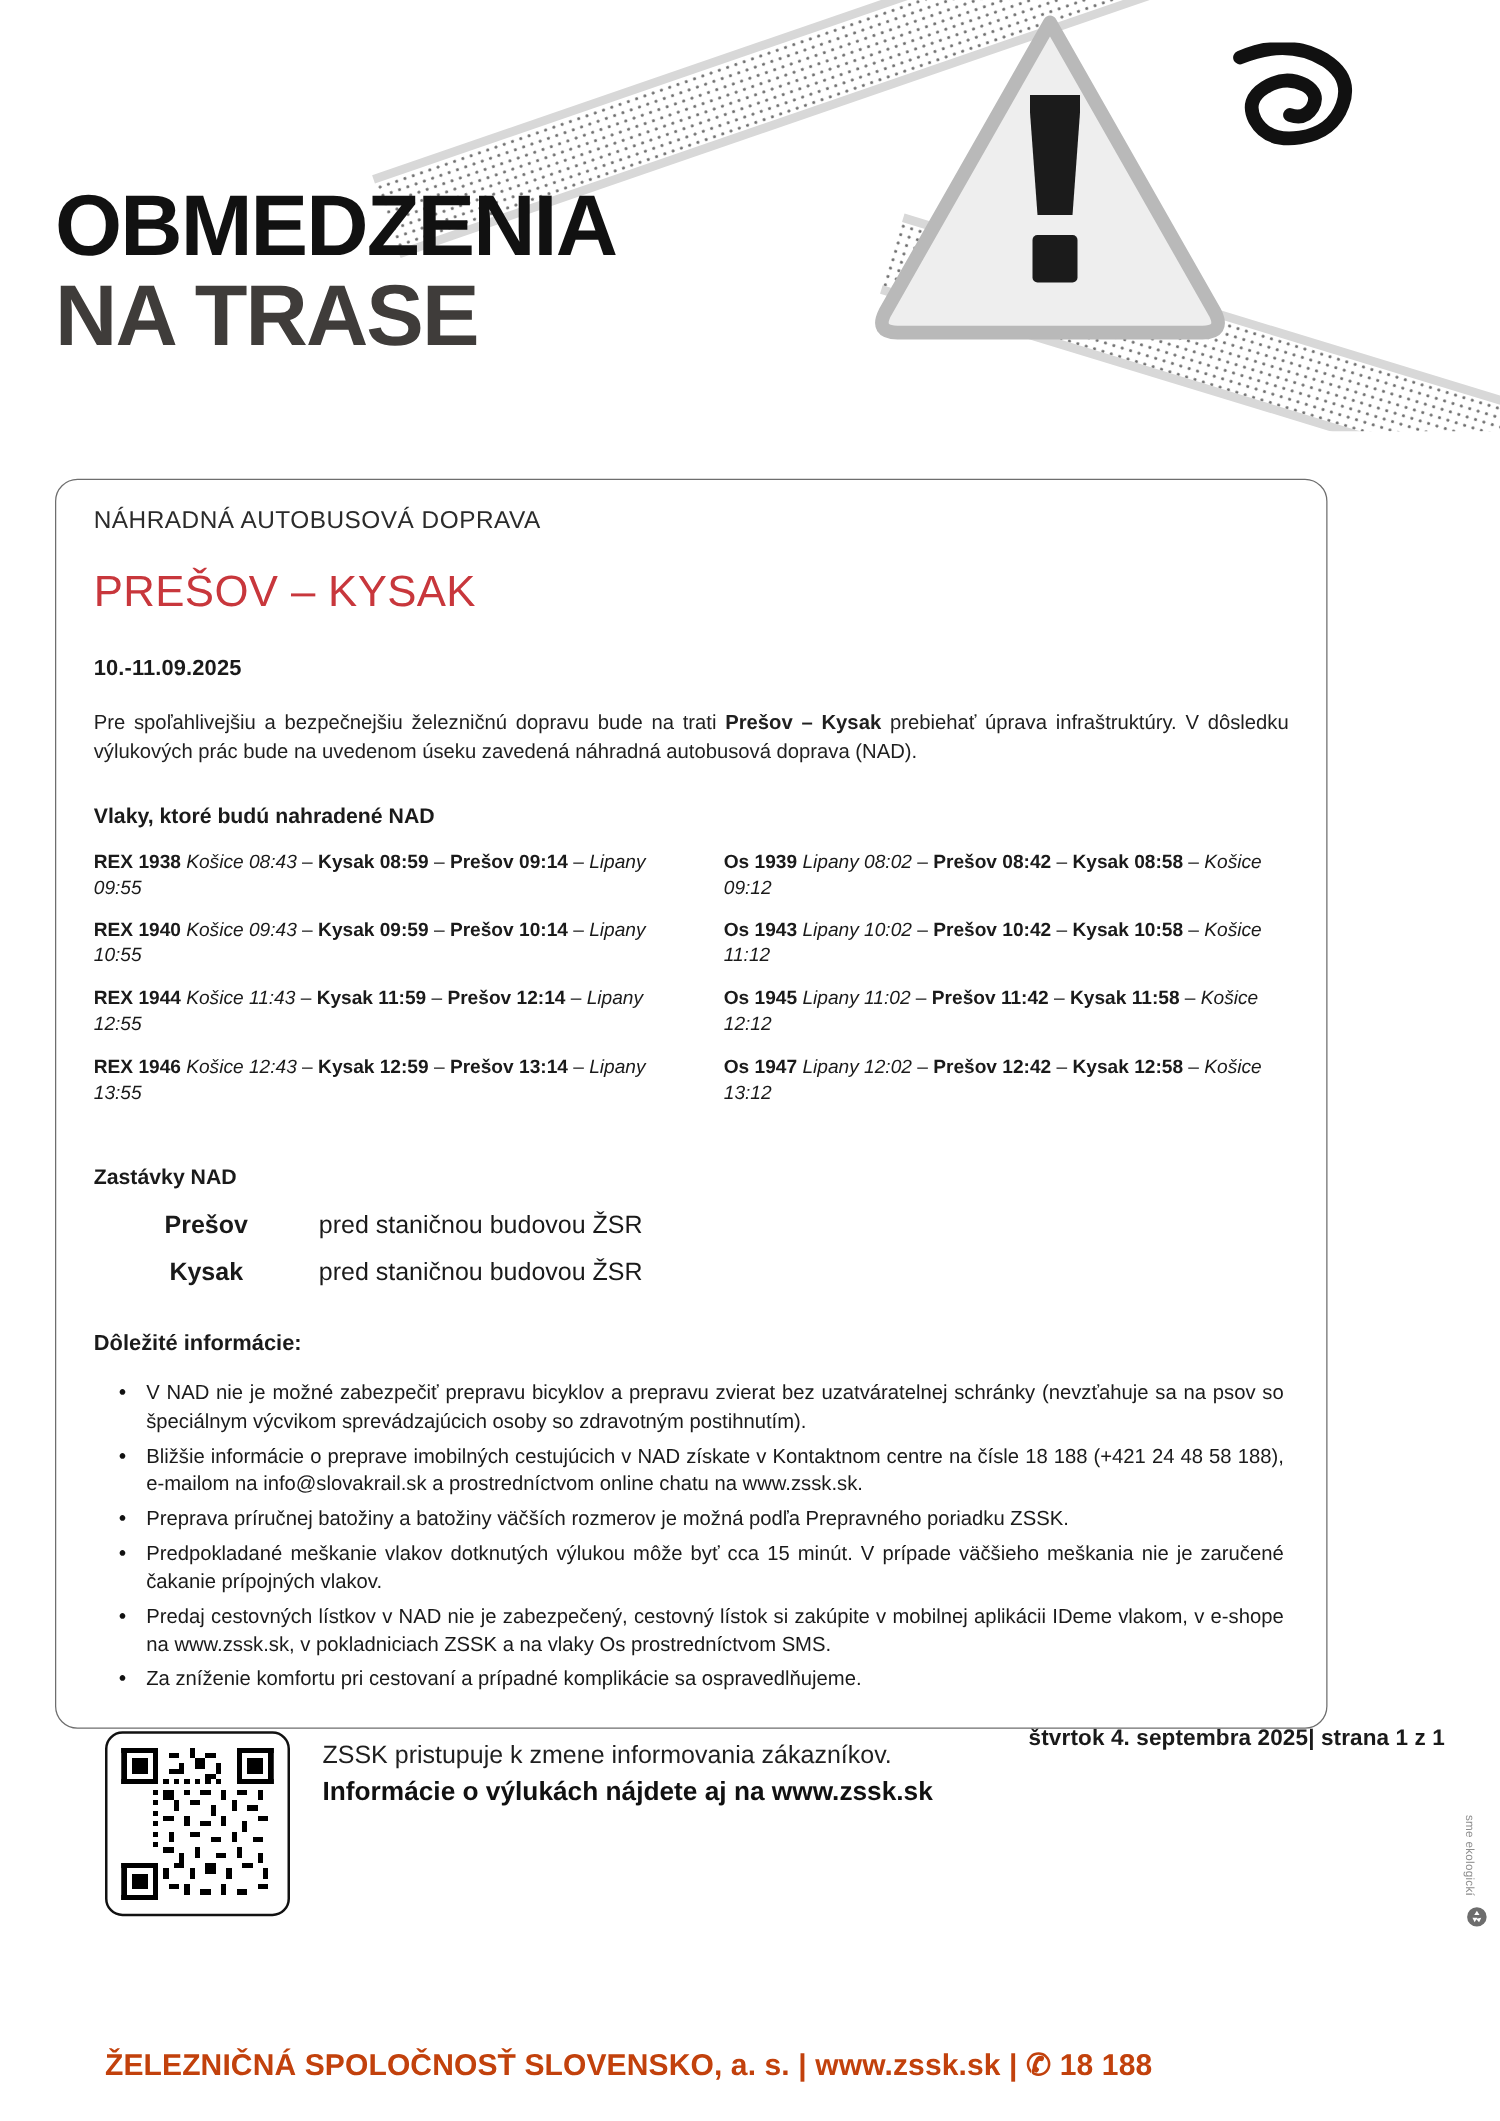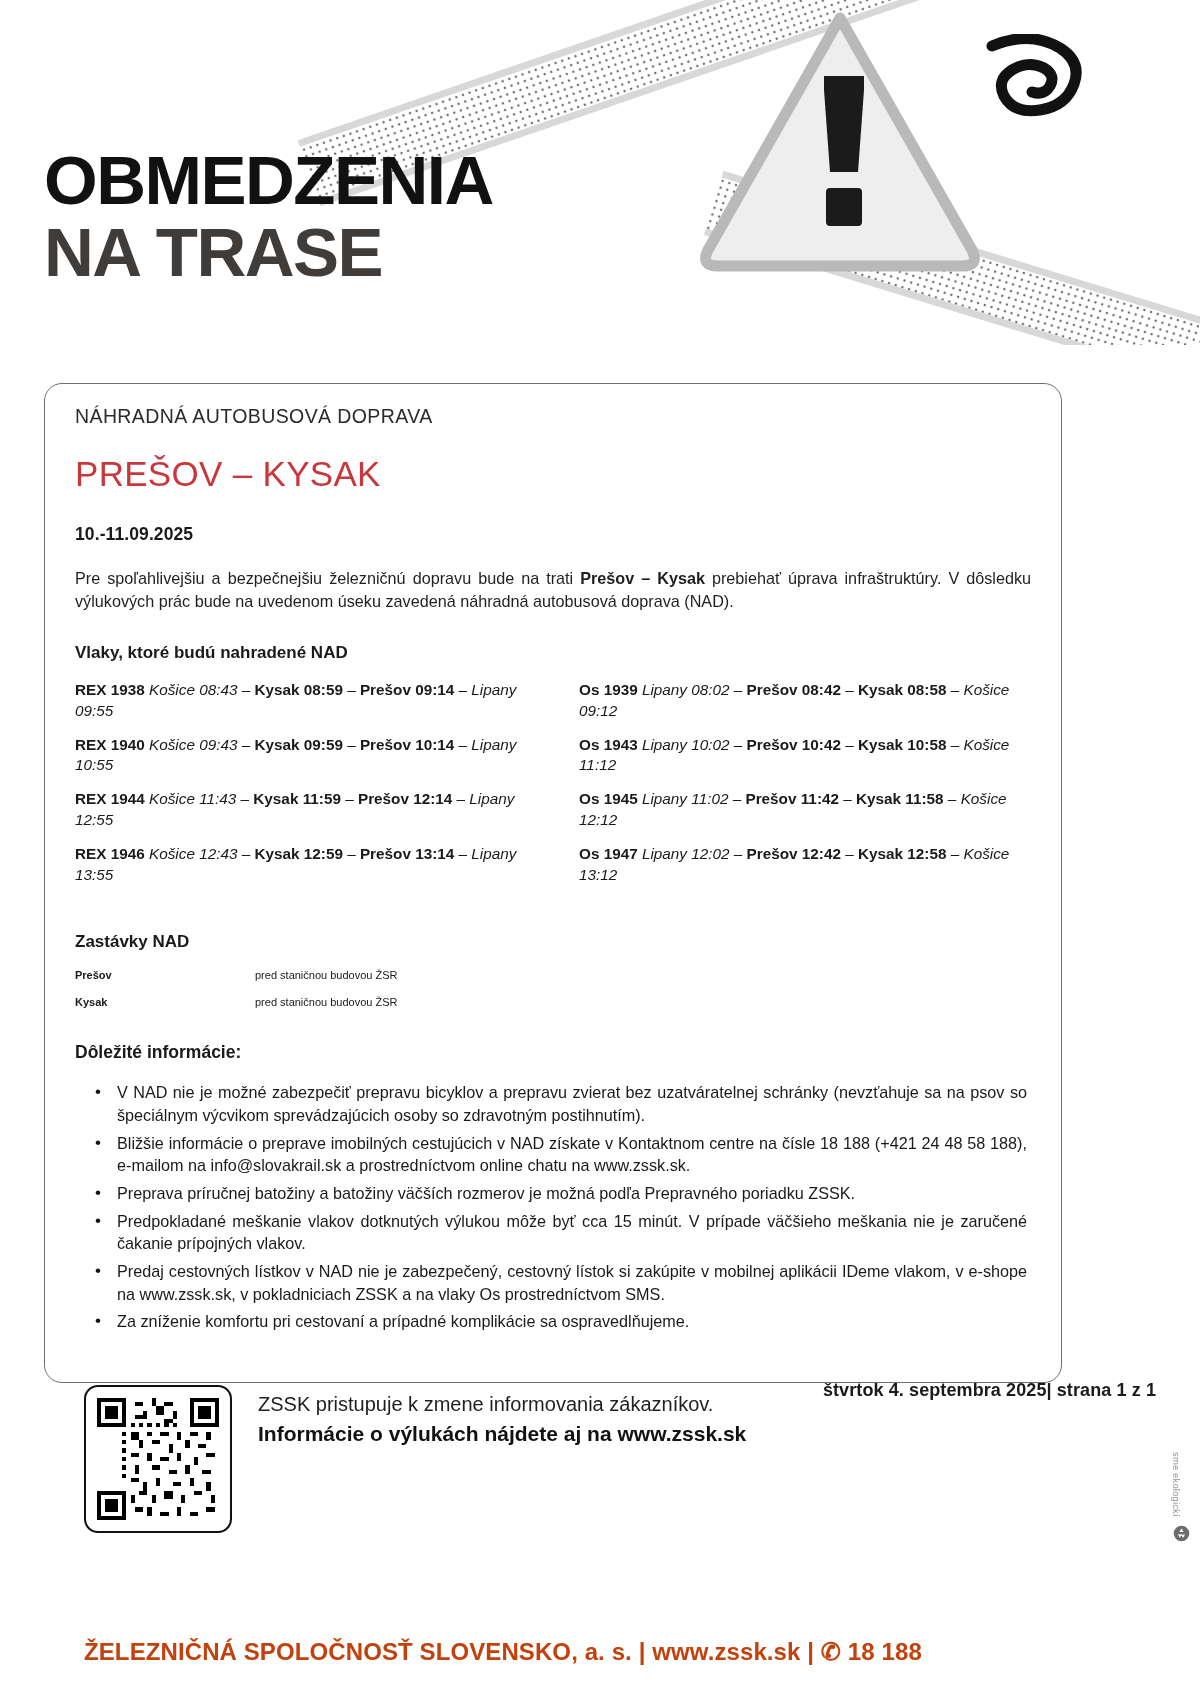--- a/index.html
+++ b/index.html
@@ -112,22 +112,23 @@
     margin-bottom: 13px;
   }
   .train-row .no { font-weight: 700; }
   .train-row .stn { font-style: italic; }
   .train-row .hl  { font-weight: 700; }
 
   
   .stops { margin-top: 4px; }
   .stop-row {
     display: flex;
-    font-size: 11px;
+    font-size: 20px;
     margin-bottom: 15px;
+    text-align: center;
   }
   .stop-name { width: 180px; font-weight: 700; }
   .stop-desc { font-weight: 400; }
 
   
   .info-head {
     font-size: 17.5px;
     font-weight: 700;
     margin: 34px 0 18px 0;
   }

